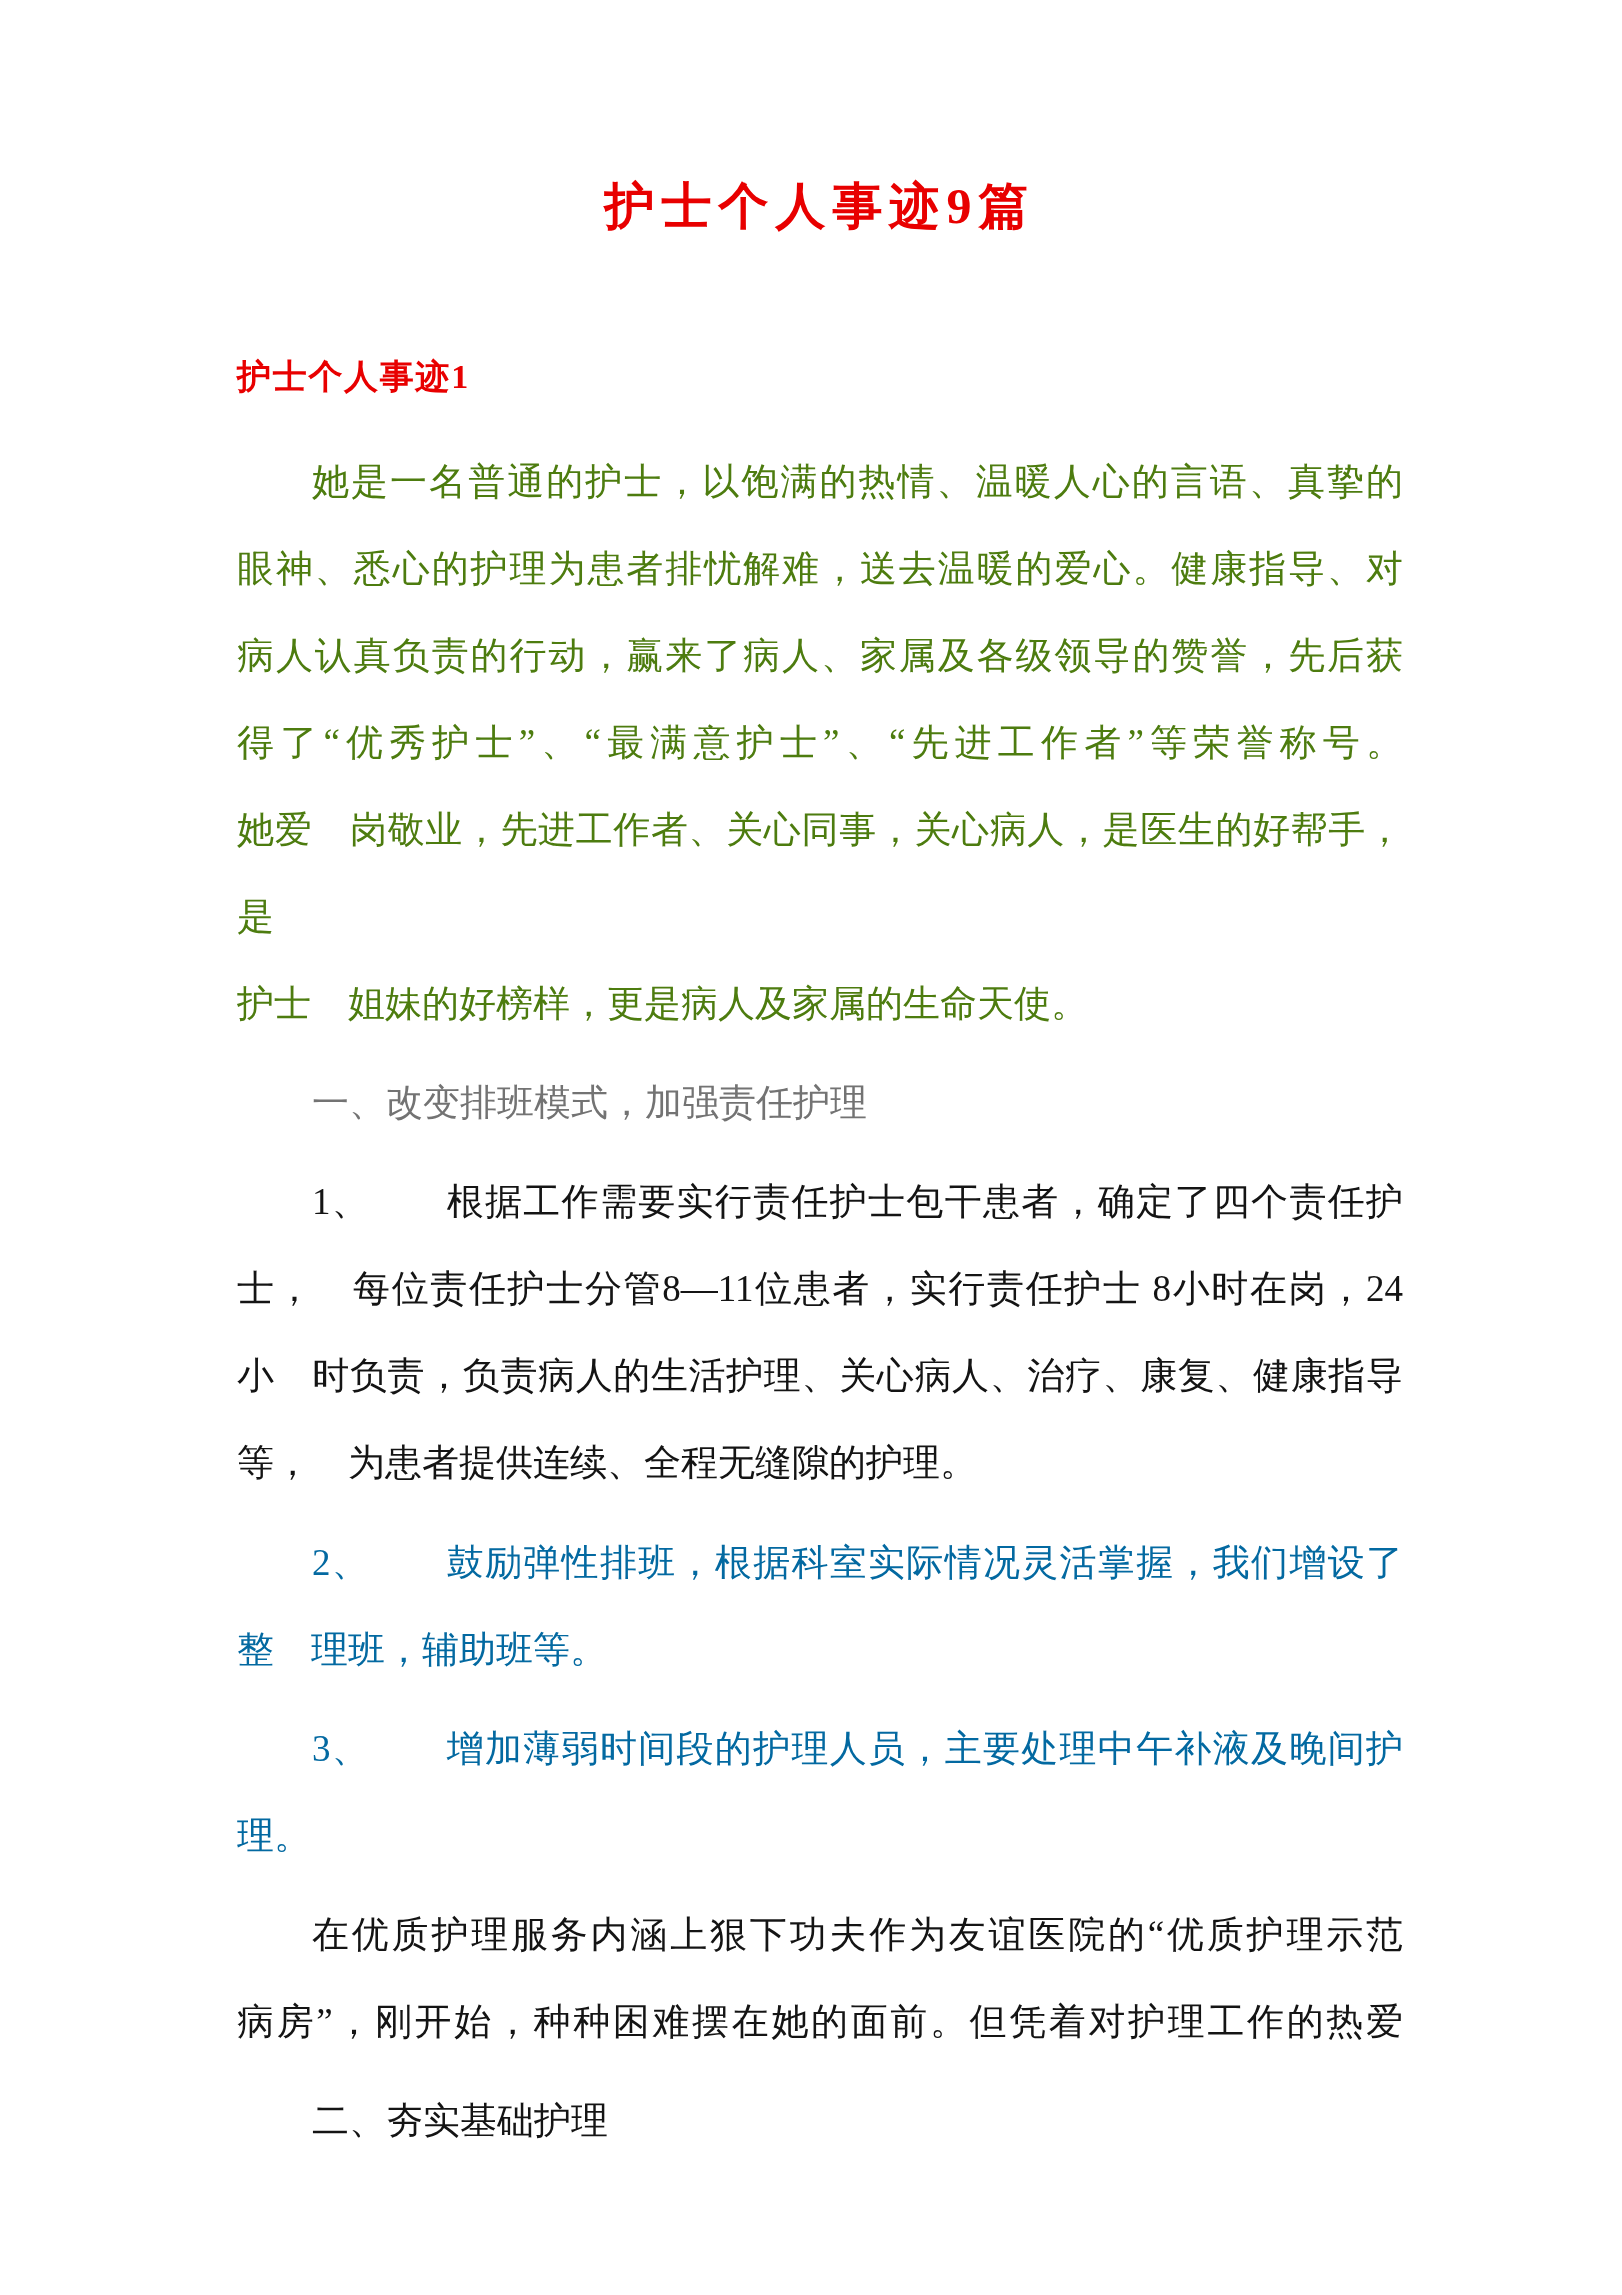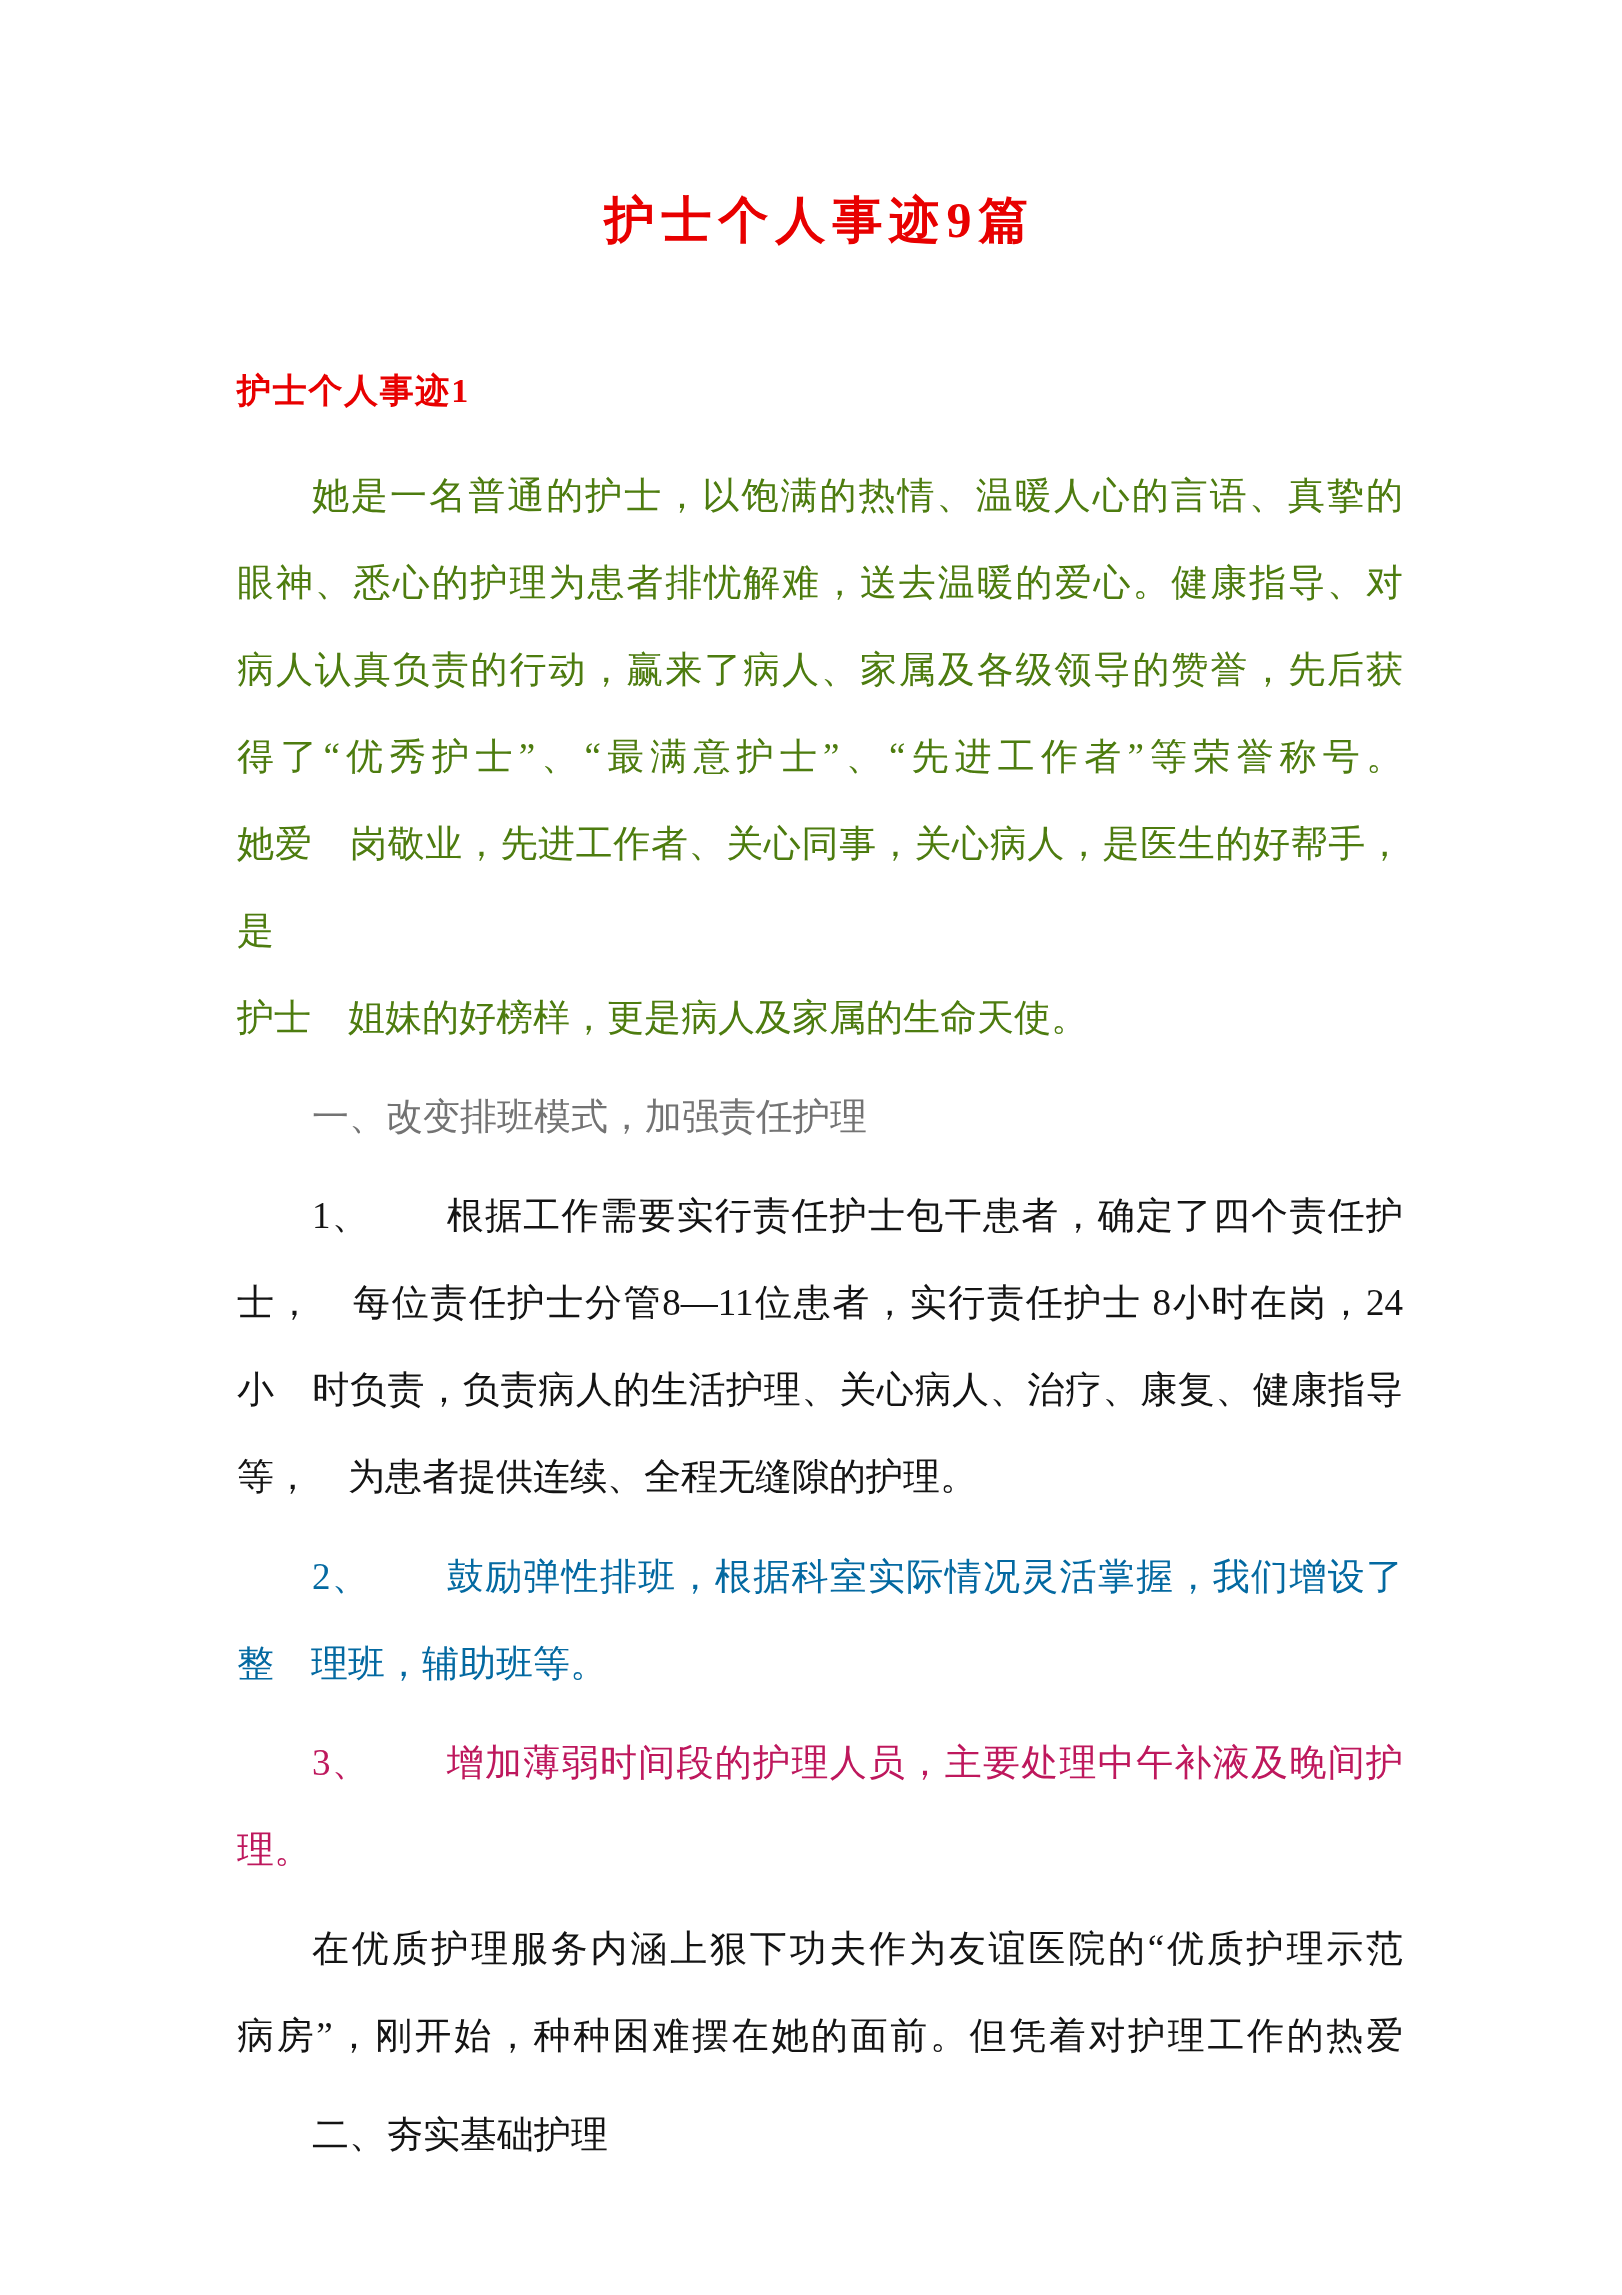--- a/index.html
+++ b/index.html
@@ -11,21 +11,21 @@
     position: relative;
     width: 1623px;
     height: 2295px;
     box-sizing: border-box;
     background: #ffffff;
     padding: 174px 220px 0 237px;
     overflow: hidden;
     font-family: "Liberation Serif", "DejaVu Serif", serif;
   }
   .doc-title {
-    margin: 14px;
+    margin: 0;
     font-size: 50px;
     line-height: 65px;
     font-weight: bold;
     color: #e80000;
     text-align: center;
     letter-spacing: 7px;
     white-space: nowrap;
   }
   .sec-heading {
     margin: 112px 0 35px 0;
@@ -74,21 +74,21 @@
       <div class="para" style="color: rgb(20, 20, 20);">
         <div class="line indent">1、　　根据工作需要实行责任护士包干患者，确定了四个责任护</div>
         <div class="line">士，　每位责任护士分管8—11位患者，实行责任护士 8小时在岗，24</div>
         <div class="line">小　时负责，负责病人的生活护理、关心病人、治疗、康复、健康指导</div>
         <div class="line endline">等，　为患者提供连续、全程无缝隙的护理。</div>
       </div>
       <div class="para" style="color: #0369a1;">
         <div class="line indent">2、　　鼓励弹性排班，根据科室实际情况灵活掌握，我们增设了</div>
         <div class="line endline">整　理班，辅助班等。</div>
       </div>
-      <div class="para" style="color: #be185d;">
+      <div class="para" style="color: #0369a1;">
         <div class="line indent">3、　　增加薄弱时间段的护理人员，主要处理中午补液及晚间护</div>
         <div class="line endline">理。</div>
       </div>
       <div class="para" style="color: rgb(20, 20, 20);">
         <div class="line indent">在优质护理服务内涵上狠下功夫作为友谊医院的“优质护理示范</div>
         <div class="line">病房”，刚开始，种种困难摆在她的面前。但凭着对护理工作的热爱</div>
       </div>
       <div class="para" style="color: rgb(20, 20, 20);">
         <div class="line indent endline">二、夯实基础护理</div>
       </div>

